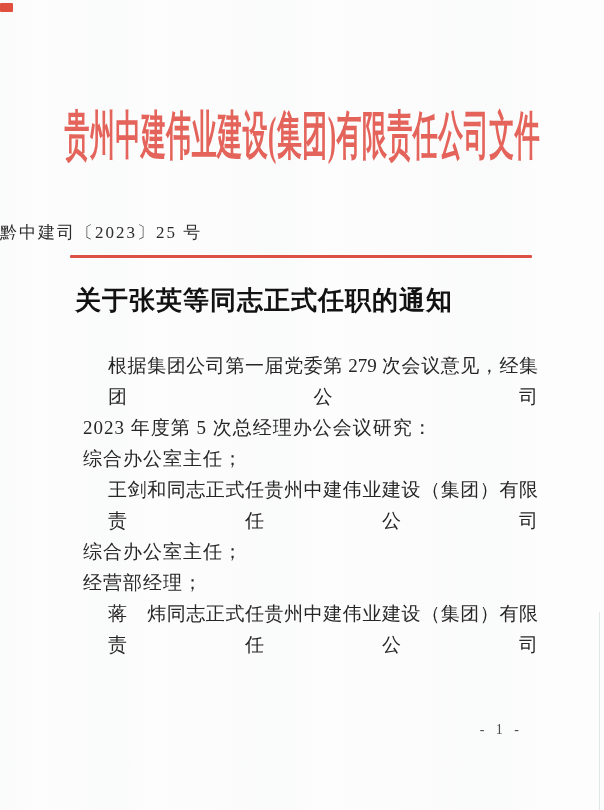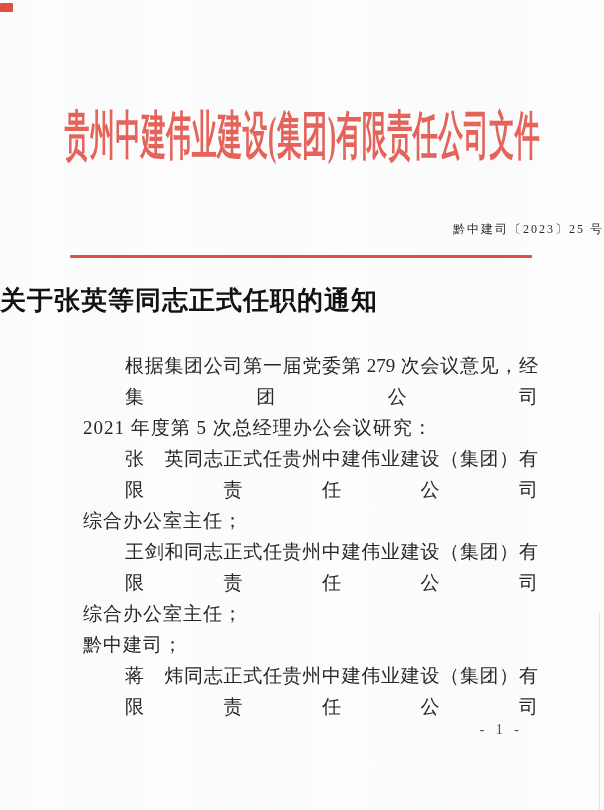--- a/index.html
+++ b/index.html
@@ -42,53 +42,54 @@
     font-weight: bold;
     color: #e4635a;
     transform: scaleX(0.48);
     transform-origin: 50% 50%;
     letter-spacing: 1px;
   }
   .doc-number {
     position: absolute;
     top: 221px; left: 0;
     width: 604px;
-    text-align: right;
-    font-size: 12px;
+    text-align: left;
+    font-size: 17px;
     letter-spacing: 2px;
     color: #2b2b2b;
   }
   .red-rule {
     position: absolute;
     top: 255px; left: 70px;
     width: 462px; height: 3px;
     background: #dc5045;
     border-radius: 1px;
   }
   .doc-title {
     position: absolute;
     top: 283px; left: 0;
     width: 528px;
+    text-align: center;
     font-size: 26px;
     font-weight: bold;
     color: #121212;
     letter-spacing: 1px;
   }
   .body-text {
     position: absolute;
     top: 350px; left: 83px;
     width: 455px;
     font-size: 19px;
     line-height: 31px;
     letter-spacing: 1px;
   }
   .line { white-space: nowrap; }
   .line.stretch {
     white-space: normal;
-    margin-left: 42px;
+    margin-left: 25px;
     text-align: justify;
     text-align-last: justify;
     letter-spacing: 0;
   }
   .page-number {
     position: absolute;
     top: 722px; right: 81px;
     font-size: 14px;
     letter-spacing: 4px;
     color: #4a4a4a;
@@ -114,26 +115,25 @@
   </div>
 
   <div class="doc-number">黔中建司〔2023〕25 号</div>
 
   <div class="red-rule"></div>
 
   <div class="doc-title">关于张英等同志正式任职的通知</div>
 
   <div class="body-text">
     <div class="line stretch">根据集团公司第一届党委第 279 次会议意见，经集团公司</div>
-    <div class="line">2021 年度第 5 次总经理办公会议研究：</div>
-    <div class="line stretch">张　英同志正式任贵州中建伟业建设（集团）有限责任公司</div>
+    <div class="line">2023 年度第 5 次总经理办公会议研究：</div>
     <div class="line">综合办公室主任；</div>
     <div class="line stretch">王剑和同志正式任贵州中建伟业建设（集团）有限责任公司</div>
     <div class="line">综合办公室主任；</div>
-    <div class="line">黔中建司；</div>
+    <div class="line">经营部经理；</div>
     <div class="line stretch">蒋　炜同志正式任贵州中建伟业建设（集团）有限责任公司</div>
 
   </div>
 
   <div class="page-number">- 1 -</div>
 
   <div class="scan-edge-line"></div>
 
 </div>
 

